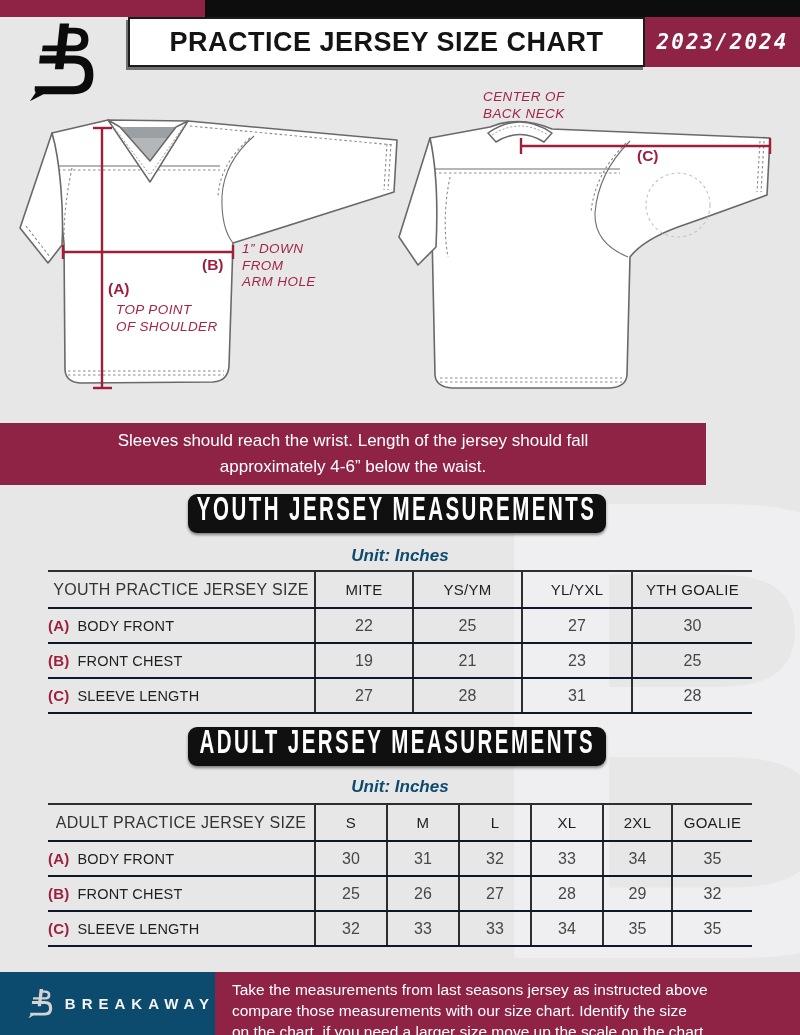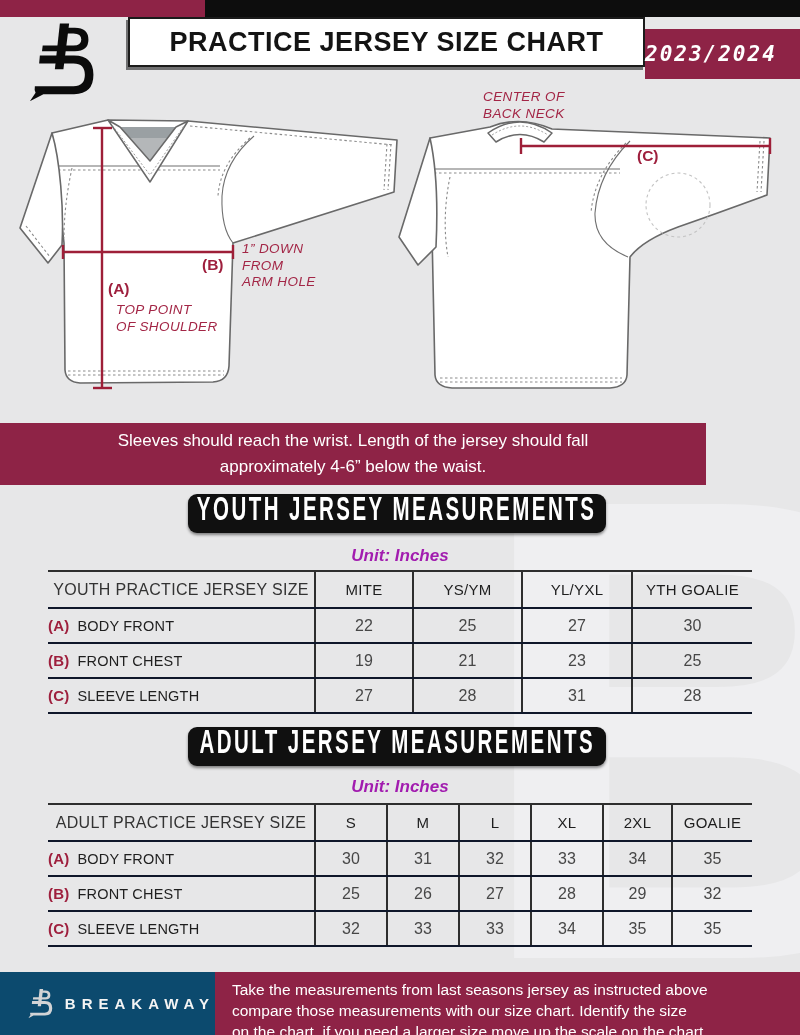--- a/index.html
+++ b/index.html
@@ -9,40 +9,40 @@
   .watermark{position:absolute;left:470px;top:400px;font-size:660px;font-weight:bold;
              color:#efeff1;line-height:1;user-select:none;}
   
   .band-maroon{position:absolute;left:0;top:0;width:205px;height:17px;background:#8e2346;}
   .band-black{position:absolute;left:205px;top:0;width:595px;height:17px;background:#0d0d0d;}
   .brand-logo{position:absolute;left:26px;top:22px;width:72px;height:80px;}
   .title-box{position:absolute;left:128px;top:17px;width:517px;height:50px;background:#ffffff;
              border:2px solid #1b1b1b;box-sizing:border-box;display:flex;align-items:center;
              justify-content:center;box-shadow:-2px 3px 0 rgba(15,15,15,.55);}
   .title-box span{font-size:27px;font-weight:bold;letter-spacing:.5px;color:#141414;}
-  .year-box{position:absolute;left:645px;top:29px;width:155px;height:50px;background:#8e2346;
-            display:flex;align-items:center;}
+  .year-box{position:absolute;left:645px;top:17px;width:155px;height:50px;background:#8e2346;
+            display:flex;align-items:center;justify-content:center;}
   .year-box span{font-family:"DejaVu Sans Mono",monospace;font-style:italic;font-weight:bold;
                  font-size:21px;letter-spacing:2px;color:#ffffff;}
   
   .ann{position:absolute;color:#a32646;font-style:italic;font-size:13.5px;line-height:17px;
        letter-spacing:.4px;white-space:nowrap;}
   .ann-key{position:absolute;color:#9e1f3d;font-weight:bold;font-size:15.5px;font-style:normal;}
   
   .banner{position:absolute;left:0;top:423px;width:706px;height:62px;background:#8e2346;
           display:flex;flex-direction:column;align-items:center;justify-content:center;}
   .banner div{color:#ffffff;font-size:17px;line-height:26px;}
   
   .sec-box{position:absolute;left:188px;width:418px;height:39px;background:#101010;
            border-radius:9px;display:flex;align-items:flex-start;justify-content:center;
            box-shadow:0 2px 3px rgba(0,0,0,.45);}
   .sec-box span{display:inline-block;color:#ffffff;font-weight:bold;font-size:25px;
                 letter-spacing:3px;transform:scale(.82,1.3);white-space:nowrap;}
   .unit{position:absolute;left:0;width:800px;text-align:center;font-style:italic;
-        font-weight:bold;font-size:17px;color:#a21caf;}
+        font-weight:bold;font-size:17px;color:#0c4a6e;}
   
   table.size{position:absolute;left:48px;width:704px;border-collapse:collapse;table-layout:fixed;}
   table.size td,table.size th{border-bottom:2px solid #0f172a;padding:0;height:35px;
         font-weight:normal;box-sizing:border-box;}
   table.size tr:first-child td,table.size tr:first-child th{border-top:2px solid #2e2e2e;height:37px;}
   table.size td:not(:first-child),table.size th:not(:first-child){border-left:2px solid #2e2e2e;
         text-align:center;}
   .col-head{font-weight:bold;font-size:15px;color:#1e1e1e;letter-spacing:.3px;}
   .lbl-head{font-size:16px;color:#333;text-align:center;letter-spacing:.3px;}
   .row-lbl{text-align:left;padding-left:62px;font-size:14.5px;color:#1f1f1f;font-weight:bold;

